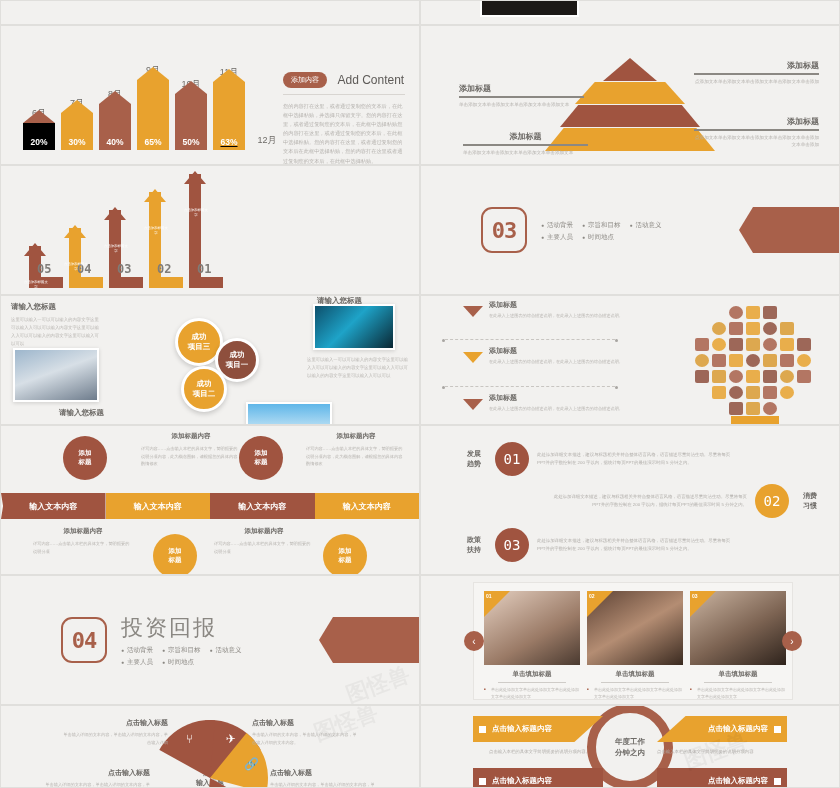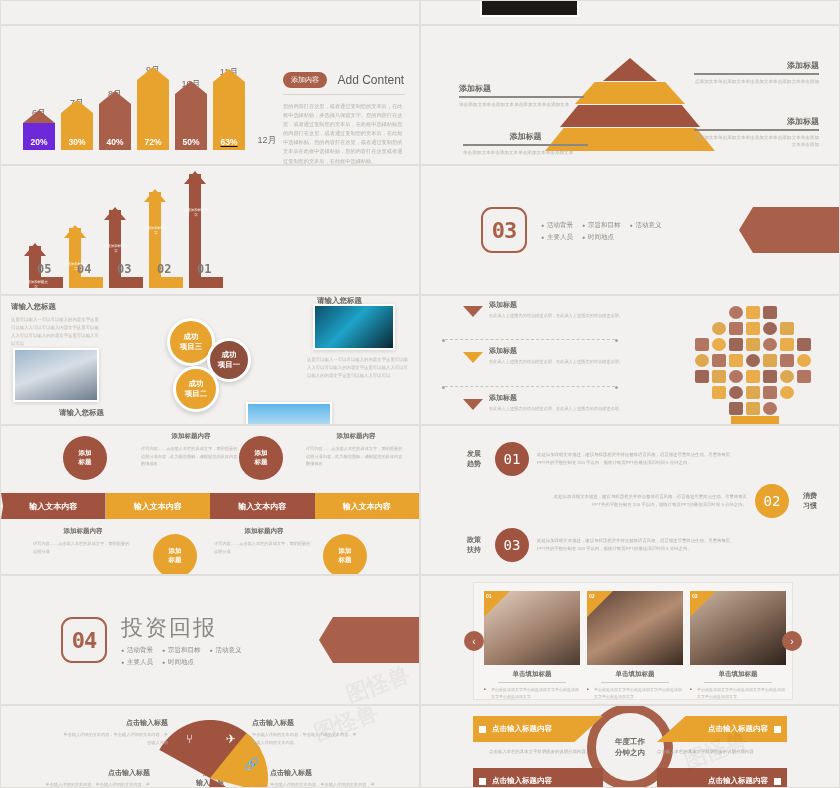--- a/index.html
+++ b/index.html
@@ -65,21 +65,21 @@
                 border-left:11px solid transparent;border-right:11px solid transparent; }
   .stair .num { position:absolute; font-size:12px; font-weight:bold; color:#7f7c78;
                 font-family:"DejaVu Sans Mono", monospace; }
   .stair .lbl { position:absolute; width:26px; font-size:3.4px; color:#fff; line-height:1.5; text-align:center;}
   .stair .base { position:absolute; bottom:0; height:11px; }
   .stxt { position:absolute; left:246px; top:36px; width:152px; }
   .stxt h4 { font-size:8.5px; color:#6d6a66; margin-bottom:10px; }
   .stxt p { font-size:4.8px; color:#b2afab; line-height:1.9; }
 
   
-  .cgroup { position:absolute; left:160px; top:16px; width:120px; height:110px; }
+  .cgroup { position:absolute; left:168px; top:16px; width:120px; height:110px; }
   .cball { position:absolute; border-radius:50%; color:#fff; display:flex;
            flex-direction:column; align-items:center; justify-content:center;
            font-size:7.5px; font-weight:bold; line-height:1.35; text-align:center;
            box-shadow:0 2px 5px rgba(0,0,0,.18); border:3px solid #fff; }
   .colTxt { position:absolute; width:92px; }
   .colTxt h4 { font-size:7.5px; color:#6d6a66; margin-bottom:4px; }
   .colTxt p { font-size:4.4px; color:#b6b3af; line-height:1.8; }
   .photo { position:absolute; border:2px solid #fff; box-shadow:0 1px 4px rgba(0,0,0,.15); }
 
   
@@ -168,21 +168,21 @@
     <div style="position:absolute;left:190px;top:-5px;font-size:4px;color:#cfccc8;">添加标题</div>
     <div style="position:absolute;left:290px;top:-8px;width:115px;font-size:4px;color:#c2bfbb;line-height:1.8;">单击添加文本，在此录入上述图表的综合描述说明。</div>
   </div>
 
   <div class="slide">
     <div class="bars" id="bars">
         <div class="barwrap">
           <div class="barlab">6月</div>
           <div class="bar" style="height: 27px;">
             <div class="head" style="border-bottom: 13px solid rgb(168, 96, 74);"></div>
-            <div class="shaft" style="height: 27px; background: #6d28d9;">
+            <div class="shaft" style="height: 27px; background: #000000;">
               <span class="pct">20%</span>
             </div>
           </div>
         </div>
         <div class="barwrap">
           <div class="barlab">7月</div>
           <div class="bar" style="height: 37px;">
             <div class="head" style="border-bottom: 13px solid rgb(232, 162, 46);"></div>
             <div class="shaft" style="height: 37px; background: rgb(232, 162, 46);">
               <span class="pct">30%</span>
@@ -196,21 +196,21 @@
             <div class="shaft" style="height: 46px; background: rgb(168, 96, 74);">
               <span class="pct">40%</span>
             </div>
           </div>
         </div>
         <div class="barwrap">
           <div class="barlab">9月</div>
           <div class="bar" style="height: 70px;">
             <div class="head" style="border-bottom: 13px solid rgb(232, 162, 46);"></div>
             <div class="shaft" style="height: 70px; background: rgb(232, 162, 46);">
-              <span class="pct">72%</span>
+              <span class="pct">65%</span>
             </div>
           </div>
         </div>
         <div class="barwrap">
           <div class="barlab">10月</div>
           <div class="bar" style="height: 56px;">
             <div class="head" style="border-bottom: 13px solid rgb(168, 96, 74);"></div>
             <div class="shaft" style="height: 56px; background: rgb(168, 96, 74);">
               <span class="pct">50%</span>
             </div>

